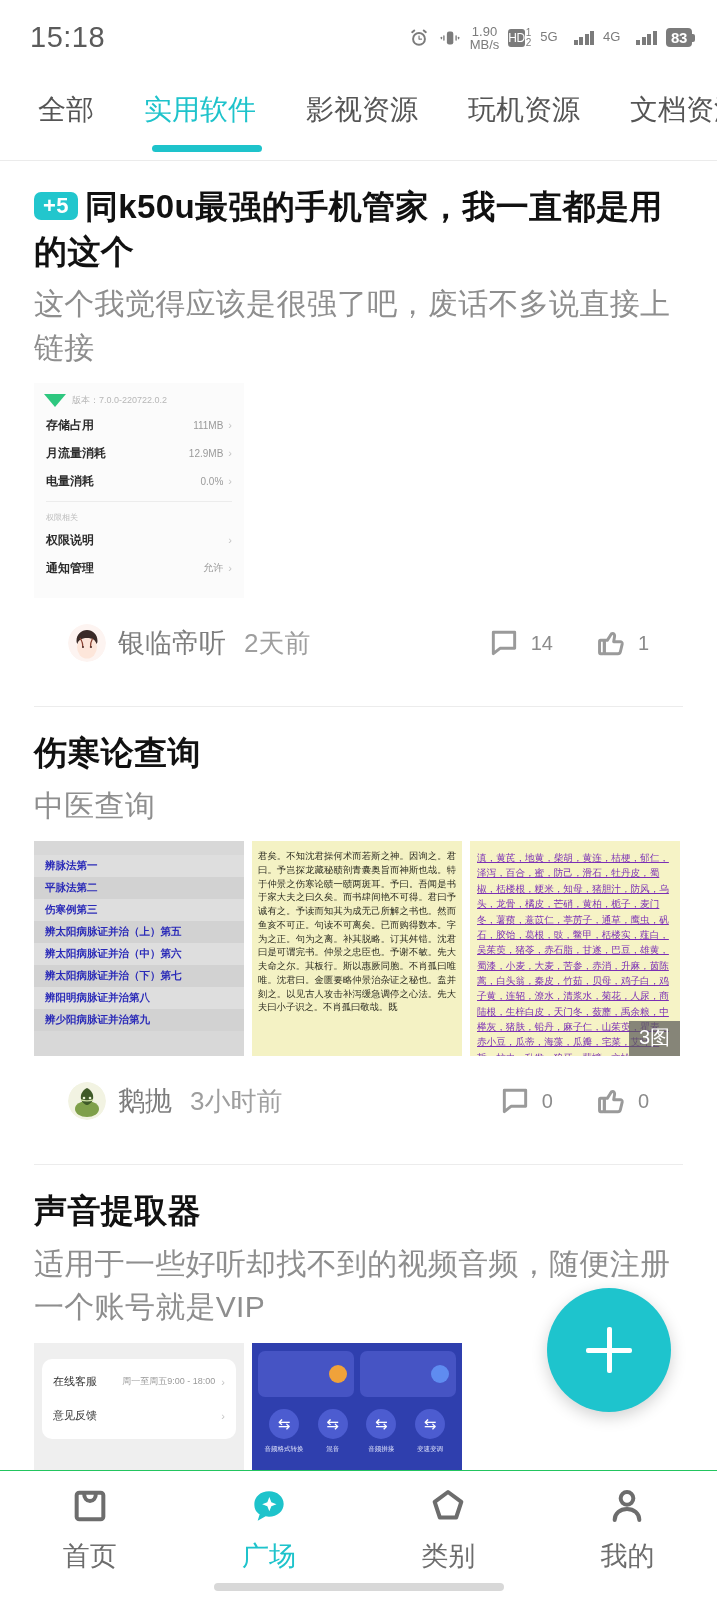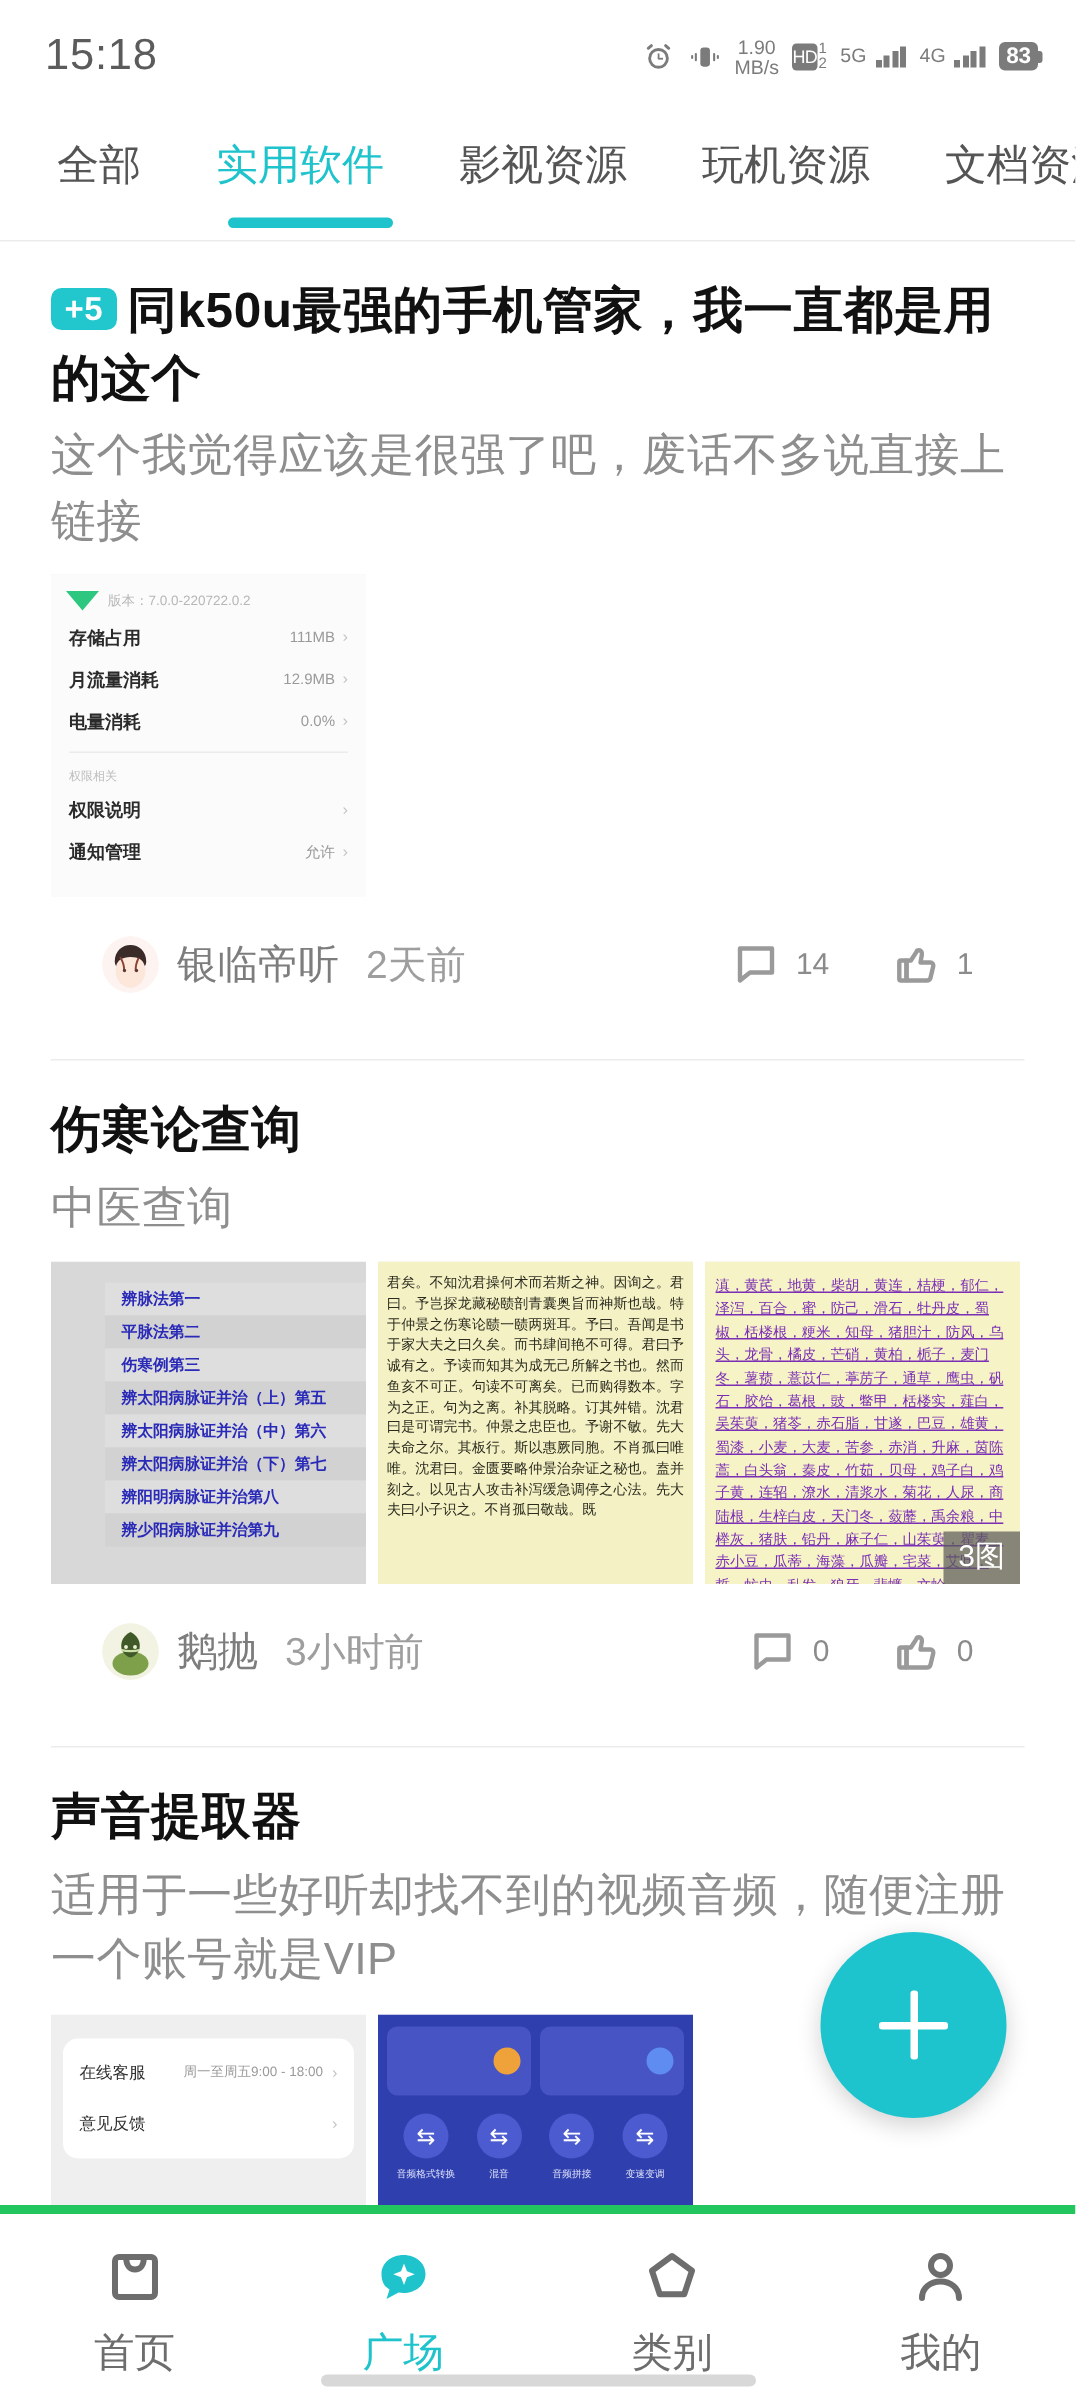--- a/index.html
+++ b/index.html
@@ -21,21 +21,21 @@
   .si { fill:#7b7b7b; display:block; }
   .netspeed { display:flex; flex-direction:column; align-items:center;
     font-size:13px; line-height:13px; color:#7b7b7b; }
   .hdbox { display:flex; align-items:center; gap:1px; }
   .hd-label {
     background:#7b7b7b; color:#fff; font-size:12px; font-weight:normal;
     border-radius:3px; padding:2px 0; letter-spacing:-.5px;
   }
   .hd-sim { display:flex; flex-direction:column; font-size:10px;
     line-height:10px; color:#7b7b7b; }
-  .sigwrap { display:flex; align-items:flex-start; gap:6px; }
+  .sigwrap { display:flex; align-items:flex-start; gap:16px; }
   .sig-label { font-size:13px; color:#7b7b7b; line-height:11px; align-self:flex-start;}
   .bars { display:flex; align-items:flex-end; gap:1.5px; }
   .bars i { width:4px; background:#7b7b7b; display:block; }
   .bars i:nth-child(1){height:5px;} .bars i:nth-child(2){height:8px;}
   .bars i:nth-child(3){height:11px;} .bars i:nth-child(4){height:14px;}
   .battery {
     display:flex; align-items:center;
   }
   .batt-body {
     background:#7b7b7b; color:#fff; font-size:15px; font-weight:bold;
@@ -116,21 +116,21 @@
   .ss-links {
     background:#f6f3c6; width:100%; height:100%; padding:9px 7px;
     font-size:9.6px; line-height:1.6; color:#7b2fb5; overflow:hidden;
     font-family:"DejaVu Serif","Liberation Serif",serif;
   }
   .ss-links span { text-decoration:underline; }
   
   .ss-chaps { background:#d8d8d8; width:100%; height:100%; padding-top:14px;}
   .ss-chap {
     height:22px; display:flex; align-items:center; padding-left:11px;
-    font-size:10.5px; color:#2a2ab8; font-weight:bold;margin-left:36px;
+    font-size:10.5px; color:#2a2ab8; font-weight:bold;
   }
   .ss-chap:nth-child(odd){ background:#dedede; }
   .ss-chap:nth-child(even){ background:#d2d2d2; }
   
   .ss-support { background:#efefef; width:100%; height:100%; padding-top:16px;}
   .ss-card { background:#fff; border-radius:10px; margin:0 8px; padding:6px 0;}
   .ss-srow {
     display:flex; align-items:center; justify-content:space-between;
     padding:0 11px; height:34px; font-size:11px; color:#303030;
   }
@@ -168,21 +168,21 @@
     justify-content:center; box-shadow:0 5px 16px rgba(0,0,0,.18); cursor:pointer;
     z-index:20;
   }
   .fab:before, .fab:after { content:""; position:absolute; background:#fff; border-radius:2px;}
   .fab:before { width:46px; height:5px; }
   .fab:after { width:5px; height:46px; }
 
   
   .bottomnav {
     position:absolute; left:0; bottom:0; width:717px; height:130px;
-    background:#fff; border-top:6px solid #22c55e; display:flex; z-index:25;align-items:flex-end;
+    background:#fff; border-top:1px solid #22c55e; display:flex; z-index:25;
   }
   .nav-item {
     flex:1; display:flex; flex-direction:column; align-items:center;
     justify-content:center; gap:10px; cursor:pointer; padding-bottom:14px;
   }
   .nav-label { font-size:27px; color:#6d6d6d; }
   .nav-item.active .nav-label { color:#1ec3cb; }
   .nav-ico { height:44px; display:flex; align-items:center; justify-content:center; }
   .nav-ico svg { stroke:#6d6d6d; fill:none; stroke-width:2.4; }
   .nav-item.active .nav-ico svg { stroke:#1ec3cb; }

